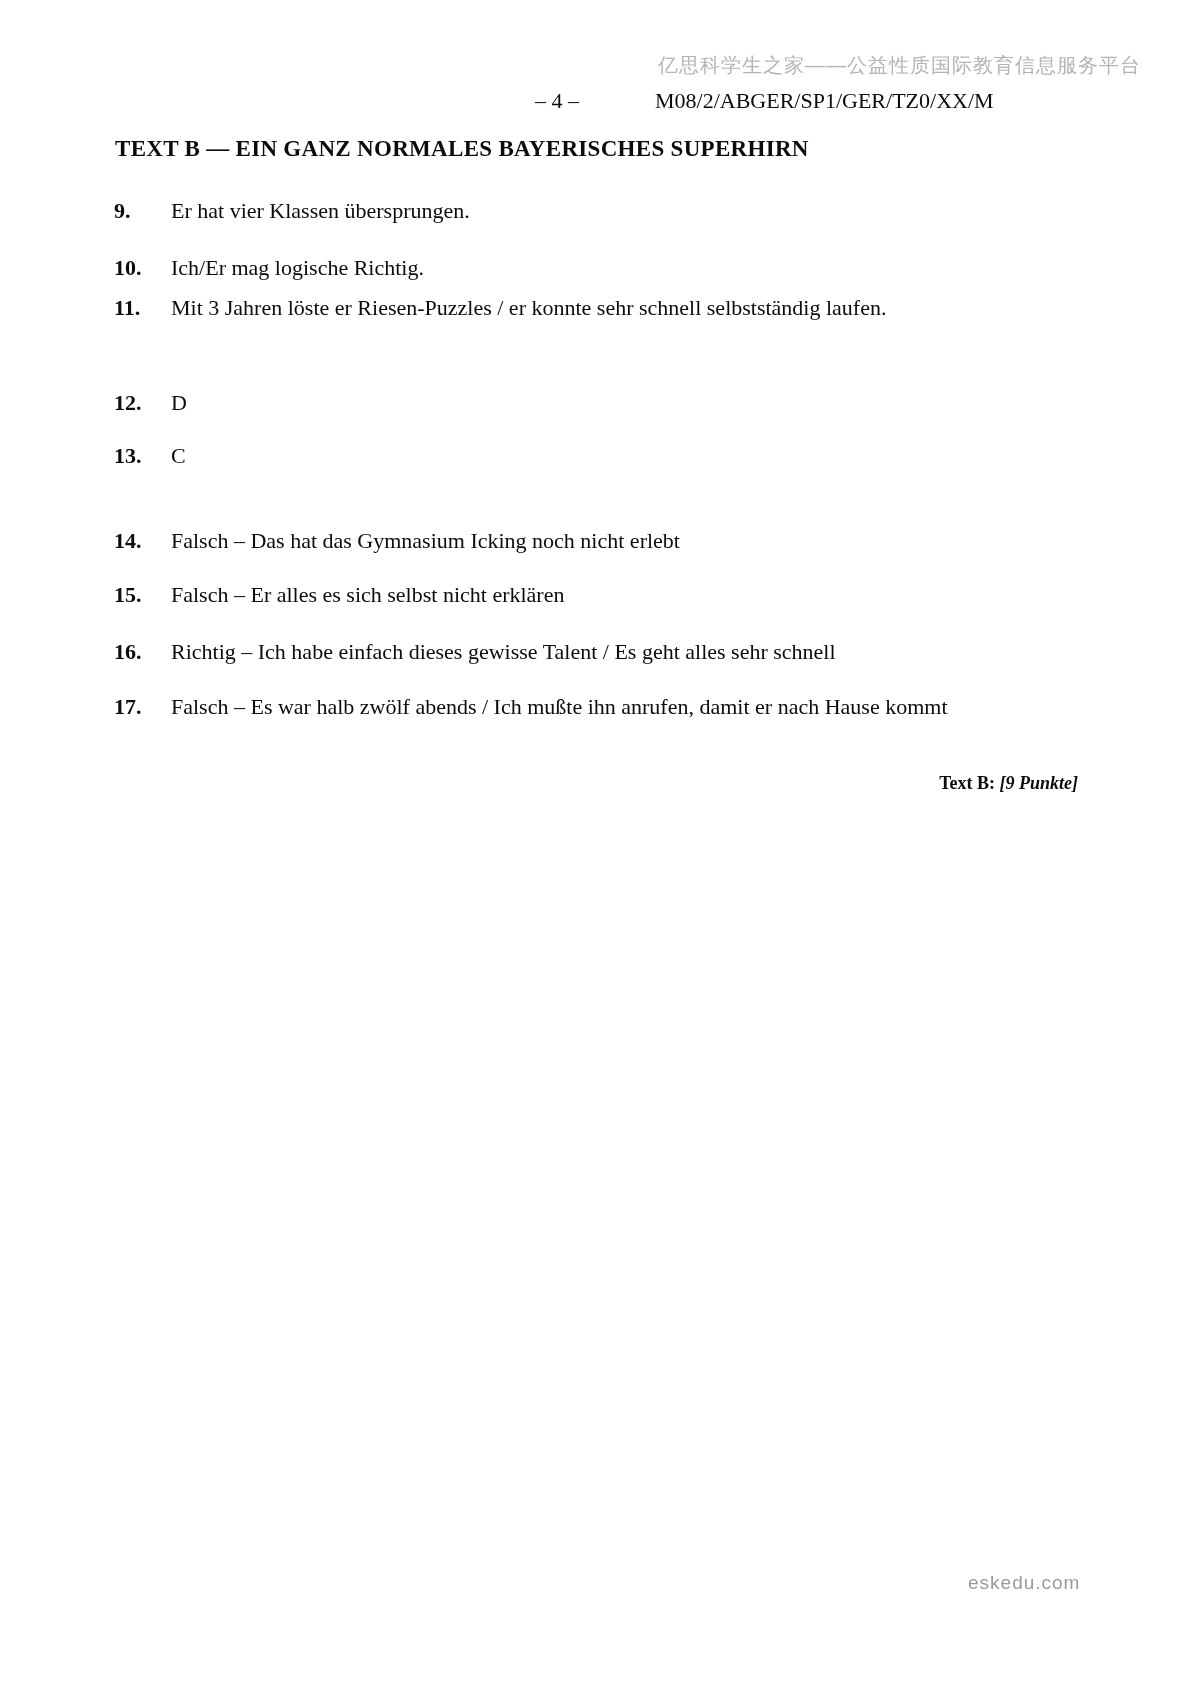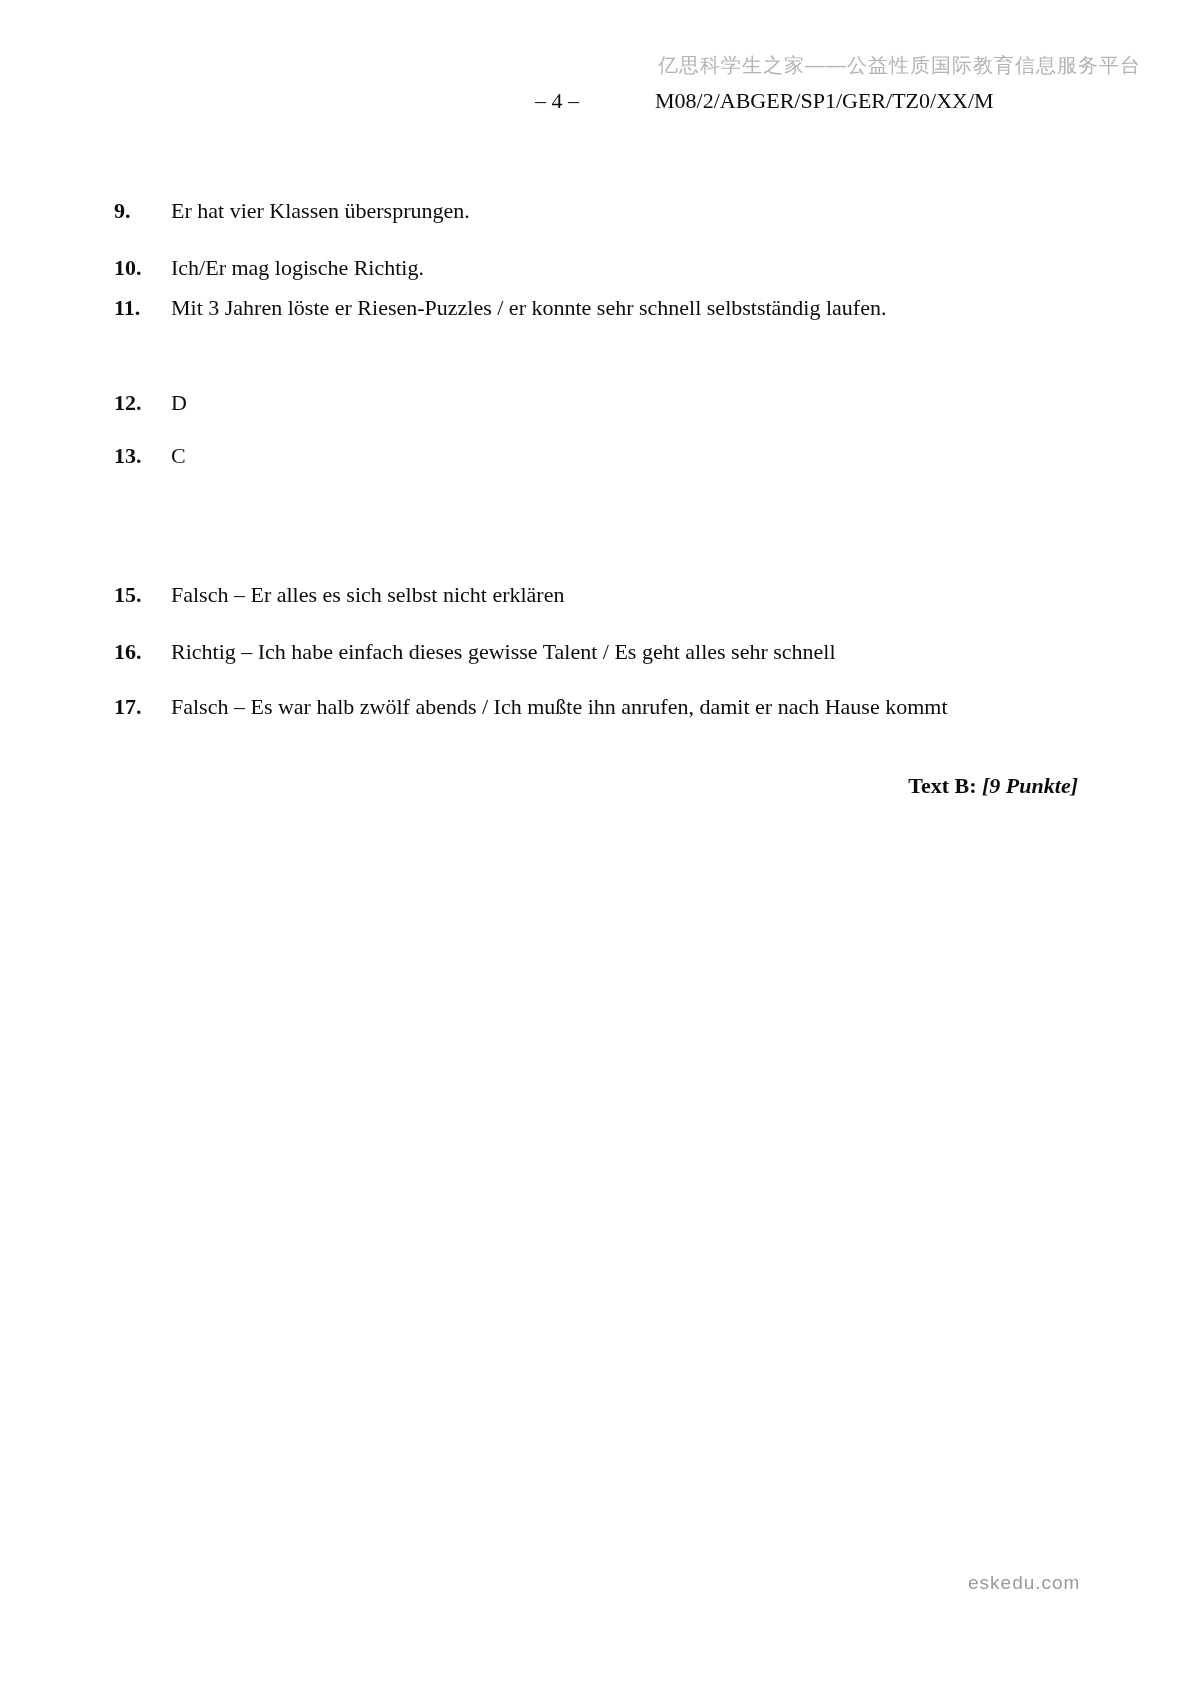--- a/index.html
+++ b/index.html
@@ -55,21 +55,21 @@
   }
   .answer-row .num {
     display: inline-block;
     width: 57px;
     font-weight: bold;
   }
   .total-line {
     position: absolute;
     top: 773px;
     right: 113px;
-    font-size: 22px;
+    font-size: 18px;
     font-weight: bold;
     white-space: nowrap;
   }
   .total-line .pts {
     font-style: italic;
   }
   .wm-bottom {
     position: absolute;
     top: 1572px;
     left: 968px;
@@ -83,35 +83,39 @@
 </head>
 <body>
 
 <div class="page">
 
   <div class="wm-top">亿思科学生之家——公益性质国际教育信息服务平台</div>
 
   <div class="page-number">– 4 –</div>
   <div class="doc-code">M08/2/ABGER/SP1/GER/TZ0/XX/M</div>
 
+  <div class="section-title">TEXT B — EIN GANZ NORMALES BAYERISCHES SUPERHIRN</div>
 
   <div class="answer-row" style="top:198px">
     <span class="num">9.</span><span class="txt">Er hat vier Klassen übersprungen.</span>
   </div>
   <div class="answer-row" style="top:255px">
     <span class="num">10.</span><span class="txt">Ich/Er mag logische Richtig.</span>
   </div>
   <div class="answer-row" style="top:295px">
     <span class="num">11.</span><span class="txt">Mit 3 Jahren löste er Riesen-Puzzles / er konnte sehr schnell selbstständig laufen.</span>
   </div>
   <div class="answer-row" style="top:390px">
     <span class="num">12.</span><span class="txt">D</span>
   </div>
   <div class="answer-row" style="top:443px">
     <span class="num">13.</span><span class="txt">C</span>
+  </div>
+  <div class="answer-row" style="top:528px">
+    <span class="num">14.</span><span class="txt">Falsch – Das hat das Gymnasium Icking noch nicht erlebt</span>
   </div>
   <div class="answer-row" style="top:582px">
     <span class="num">15.</span><span class="txt">Falsch – Er alles es sich selbst nicht erklären</span>
   </div>
   <div class="answer-row" style="top:639px">
     <span class="num">16.</span><span class="txt">Richtig – Ich habe einfach dieses gewisse Talent / Es geht alles sehr schnell</span>
   </div>
   <div class="answer-row" style="top:694px">
     <span class="num">17.</span><span class="txt">Falsch – Es war halb zwölf abends / Ich mußte ihn anrufen, damit er nach Hause kommt</span>
   </div>

